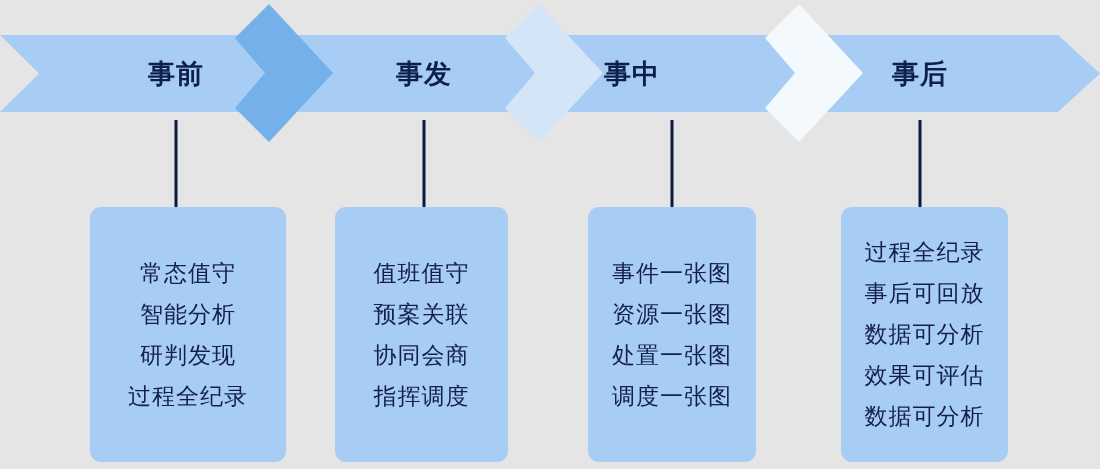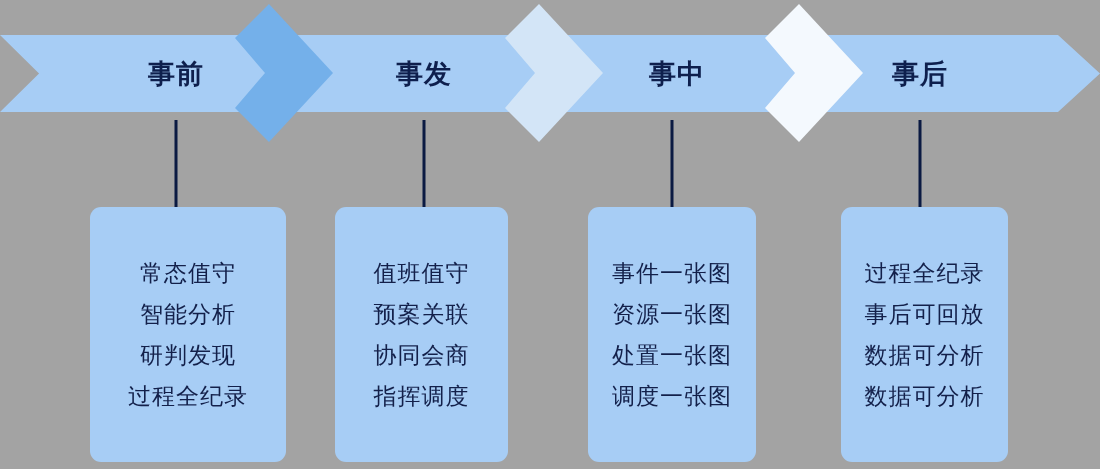--- a/index.html
+++ b/index.html
@@ -7,21 +7,21 @@
     padding: 0;
     background: #000000;
   }
   body {
     font-family: "Liberation Sans", "DejaVu Sans", sans-serif;
   }
   #stage {
     position: relative;
     width: 1100px;
     height: 469px;
-    background: #a3a3a3;
+    background: #e5e5e5;
     overflow: hidden;
   }
 
   
   .banner {
     position: absolute;
     left: 0;
     top: 35px;
     width: 1100px;
     height: 77px;
@@ -112,21 +112,21 @@
     </svg>
   </div>
   <div class="chevron" id="chev2" style="left: 765px;">
     <svg viewBox="0 0 98 138" preserveAspectRatio="none">
       <polygon id="chevpoly2" points="34,0 98,69 34,138 0,104 30,69 0,34" fill="#f4f9fe"></polygon>
     </svg>
   </div>
 
   <div class="stage-label" id="lbl0" style="left: 176px;">事前</div>
   <div class="stage-label" id="lbl1" style="left: 424px;">事发</div>
-  <div class="stage-label" id="lbl2" style="left: 677px;">事中</div>
+  <div class="stage-label" id="lbl2" style="left: 632px;">事中</div>
   <div class="stage-label" id="lbl3" style="left: 920px;">事后</div>
 
   <div class="connector" id="con0" style="left: 176px;"></div>
   <div class="connector" id="con1" style="left: 424px;"></div>
   <div class="connector" id="con2" style="left: 672px;"></div>
   <div class="connector" id="con3" style="left: 920px;"></div>
 
   <div class="box" id="box0" style="left: 90px; width: 196px;">
       <div class="box-line">常态值守</div>
       <div class="box-line">智能分析</div>
@@ -142,16 +142,17 @@
   <div class="box" id="box1" style="left: 335px; width: 173px;">
       <div class="box-line">值班值守</div>
       <div class="box-line">预案关联</div>
       <div class="box-line">协同会商</div>
       <div class="box-line">指挥调度</div>
     </div>
   <div class="box" id="box3" style="left: 841px; width: 167px;">
       <div class="box-line">过程全纪录</div>
       <div class="box-line">事后可回放</div>
       <div class="box-line">数据可分析</div>
+      <div class="box-line">效果可评估</div>
       <div class="box-line">数据可分析</div>
     </div>
 
 </div>
 
 </body></html>

